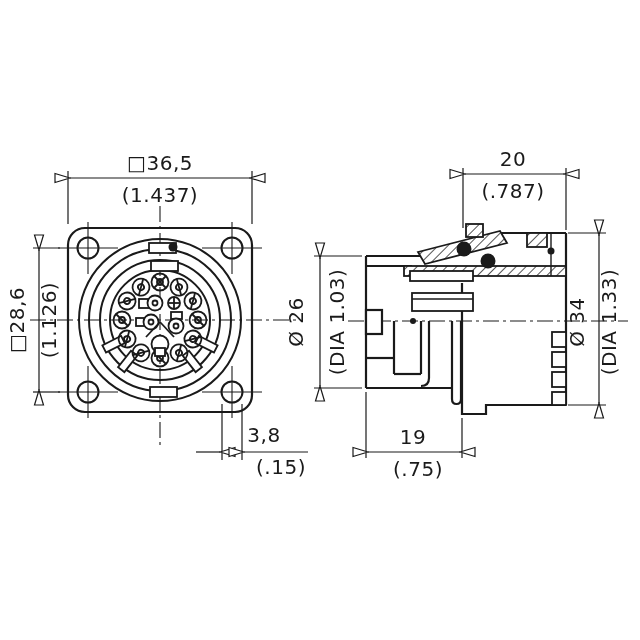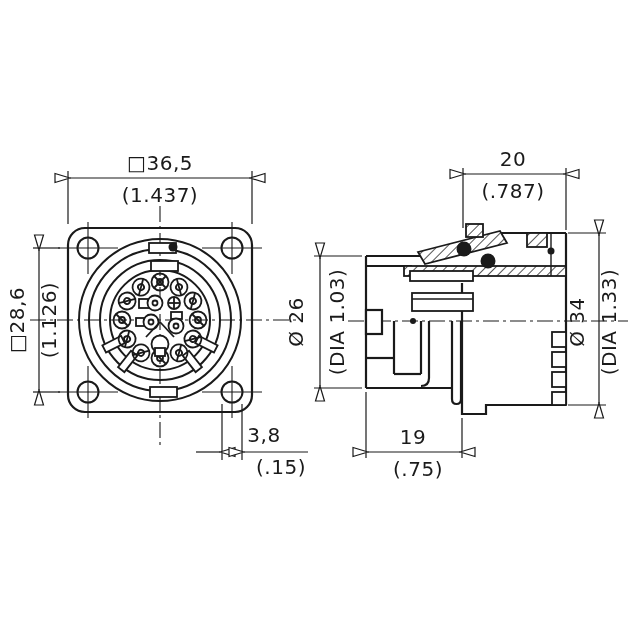--- a/index.html
+++ b/index.html
@@ -1,16 +1,16 @@
 <!DOCTYPE html>
 <html><head>
 <meta charset="utf-8">
 <style>
   html,body{margin:0;padding:0;background:#ffffff;}
-  .page{width:640px;height:640px;position:relative;background:#ffffff;overflow:hidden;}
+  .page{width:640px;height:640px;position:relative;background:#ffffff;overflow:hidden;border-radius:20px;}
   svg{display:block;}
   text{font-family:"DejaVu Sans","Liberation Sans",sans-serif;fill:#1a1a1a;}
   .dim{font-size:20px;letter-spacing:0.5px;}
 </style>
 </head>
 <body>
 
 <div class="page">
 <svg width="640" height="640" viewBox="0 0 640 640">
   <defs>

